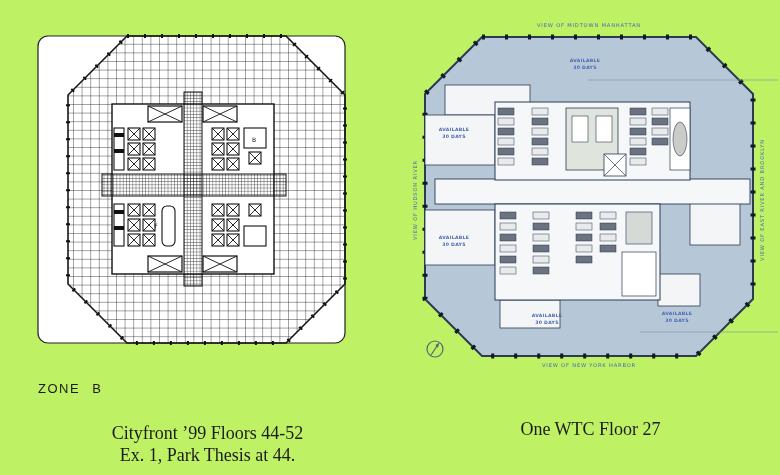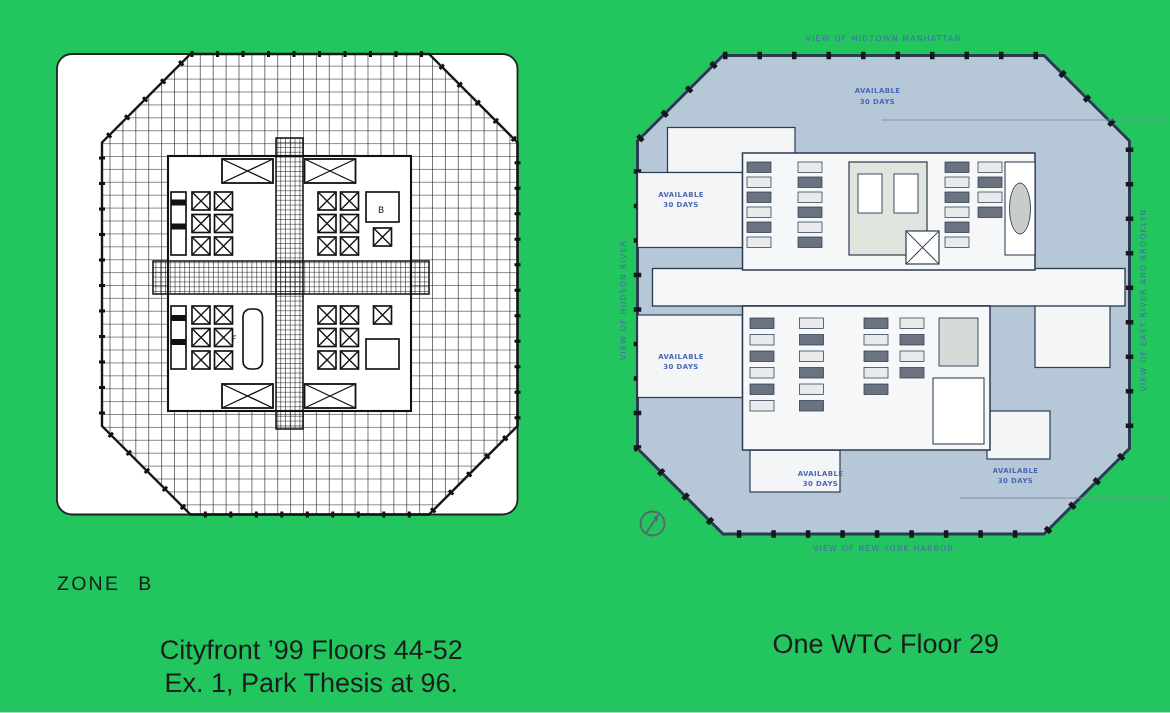--- a/index.html
+++ b/index.html
@@ -1,21 +1,21 @@
 <!DOCTYPE html>
 <html><head>
 <meta charset="utf-8">
 <style>
   html,body{margin:0;padding:0;background:#ffffff;}
-  #page{position:relative;width:780px;height:475px;background:#22c55e;overflow:hidden;
+  #page{position:relative;width:780px;height:475px;background:#bef264;overflow:hidden;
         font-family:"Liberation Sans", sans-serif;}
   .abs{position:absolute;}
   .zone-text{font-family:"Liberation Sans", sans-serif;font-size:13px;color:#1b1b1b;
              letter-spacing:1.5px;word-spacing:7px;font-weight:500;}
-  .caption{font-family:Liberation Sans, sans-serif;font-size:18px;color:#1c1c1c;
+  .caption{font-family:Liberation Serif, serif;font-size:18px;color:#1c1c1c;
            text-align:center;line-height:22px;}
   svg text{font-family:"DejaVu Sans", sans-serif;}
   .avail{fill:#4a67b3;font-size:4.6px;font-weight:bold;letter-spacing:.3px;text-anchor:middle;}
   .viewlbl{fill:#4a67b3;font-size:5.2px;letter-spacing:.8px;text-anchor:middle;}
   .corelt{fill:#111;font-size:6px;text-anchor:middle;}
 </style>
 </head>
 <body>
 
 <div id="page">
@@ -107,21 +107,21 @@
         <use href="#elv" x="219" y="186"></use>
       </g>
       <text class="corelt" x="224" y="124">B</text>
       <text class="corelt" x="126" y="210">F</text>
     </g>
   </svg>
 
   <div class="abs zone-text" style="left:38px;top:381px">ZONE B</div>
   <div class="abs caption" style="left:55px;top:422px;width:305px">
     <div>Cityfront ’99 Floors 44-52</div>
-    <div>Ex. 1, Park Thesis at 96.</div>
+    <div>Ex. 1, Park Thesis at 44.</div>
   </div>
 
   <svg class="abs" style="left:408px;top:14px" width="372" height="362" viewBox="0 0 372 362">
     <defs>
       <g id="ebox">
         <rect x="0" y="0" width="16" height="7" fill="#6b7280" stroke="#2b3b52" stroke-width="0.5"></rect>
       </g>
       <g id="eboxl">
         <rect x="0" y="0" width="16" height="7" fill="#e8eaec" stroke="#2b3b52" stroke-width="0.5"></rect>
       </g>
@@ -233,16 +233,16 @@
       <text class="avail" x="269" y="308">30 DAYS</text>
     </g>
 
     <text class="viewlbl" x="181" y="13">VIEW OF MIDTOWN MANHATTAN</text>
     <text class="viewlbl" x="181" y="353">VIEW OF NEW YORK HARBOR</text>
     <text class="viewlbl" x="9" y="186" transform="rotate(-90 9 186)">VIEW OF HUDSON RIVER</text>
     <text class="viewlbl" x="356" y="186" transform="rotate(-90 356 186)">VIEW OF EAST RIVER AND BROOKLYN</text>
   </svg>
 
   <div class="abs caption" style="left:448px;top:418px;width:285px">
-    <div>One WTC Floor 29</div>
+    <div>One WTC Floor 27</div>
   </div>
 
 </div>
 
 </body></html>

